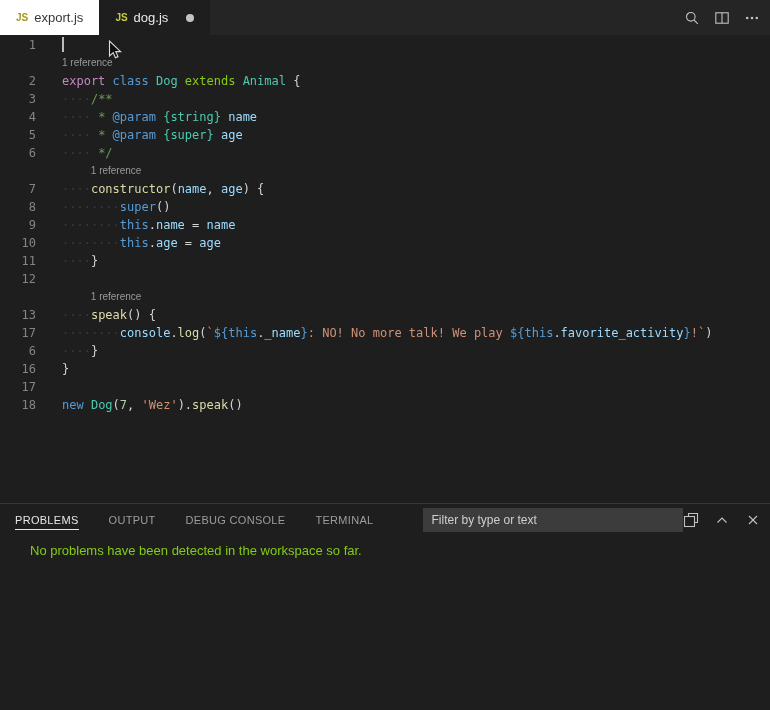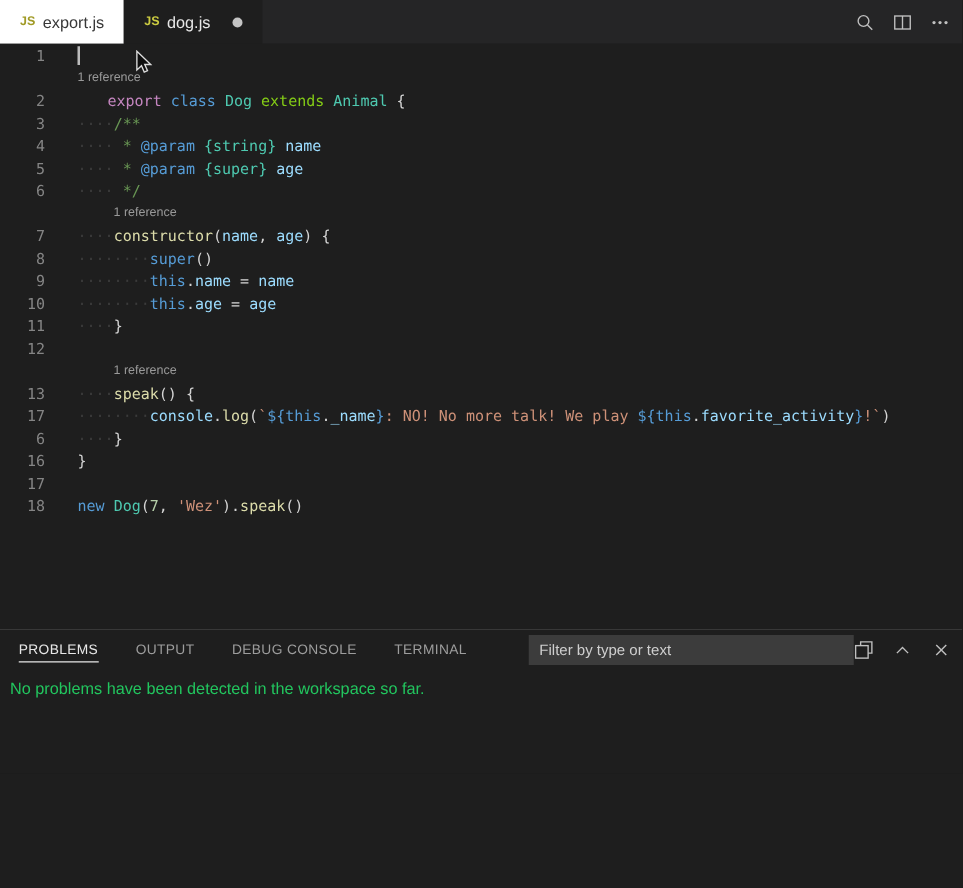--- a/index.html
+++ b/index.html
@@ -31,21 +31,21 @@
 
   
   .panel{height:206px;background:#1e1e1e;border-top:1px solid #383838}
   .panel-header{display:flex;align-items:center;height:32px;padding:0 9px 0 15px}
   .panel-tabs{display:flex;align-items:center}
   .panel-tab{font-size:11px;color:#9d9d9d;margin-right:30px;letter-spacing:.3px;padding:4px 0 3px;border-bottom:1px solid transparent;cursor:pointer;white-space:nowrap}
   .panel-tab.active{color:#e7e7e7;border-bottom-color:#e7e7e7}
   .filter-input{width:283px;height:24px;background:#3c3c3c;border:none;color:#cccccc;font-size:12px;padding:0 8px;margin-left:20px;outline:none;font-family:"Liberation Sans",sans-serif}
   .filter-input::placeholder{color:#cfcfcf}
   .panel-actions{margin-left:auto;display:flex;align-items:center;gap:15px}
-  .panel-body{padding:7px 8px;font-size:13px;color:#22c55e}
+  .panel-body{padding:7px 30px;font-size:13px;color:#84cc16}
 </style>
 </head>
 <body>
 
 <div class="window">
 
   <div class="tabbar">
     <div class="tabs" id="tabs">
         <div class="tab inactive">
           <span class="js-badge">JS</span>
@@ -85,21 +85,21 @@
         <div class="row">
           <span class="gutter">1</span>
           <span class="code-line"><span class="caret"></span></span>
         </div>
         <div class="row">
           <span class="gutter"></span>
           <span class="lens" style="color: rgb(153, 153, 153); margin-left: 0px;">1 reference</span>
         </div>
         <div class="row">
           <span class="gutter">2</span>
-          <span class="code-line"><span style="color: rgb(197, 134, 192); margin-left: 24px;">export </span><span style="color: rgb(86, 156, 214);">class </span><span style="color: rgb(78, 201, 176);">Dog </span><span style="color: #84cc16;">extends </span><span style="color: rgb(78, 201, 176);">Animal </span><span style="color: rgb(212, 212, 212);">{</span></span>
+          <span class="code-line"><span style="color: rgb(197, 134, 192);">export </span><span style="color: rgb(86, 156, 214);">class </span><span style="color: rgb(78, 201, 176);">Dog </span><span style="color: #84cc16;">extends </span><span style="color: rgb(78, 201, 176);">Animal </span><span style="color: rgb(212, 212, 212);">{</span></span>
         </div>
         <div class="row">
           <span class="gutter">3</span>
           <span class="code-line"><span style="color: rgb(59, 59, 59);">····</span><span style="color: rgb(106, 153, 85);">/**</span></span>
         </div>
         <div class="row">
           <span class="gutter">4</span>
           <span class="code-line"><span style="color: rgb(59, 59, 59);">····</span><span style="color: rgb(106, 153, 85);"> * </span><span style="color: rgb(86, 156, 214);">@param </span><span style="color: rgb(78, 201, 176);">{string}</span><span style="color: rgb(156, 220, 254);"> name</span></span>
         </div>
         <div class="row">

